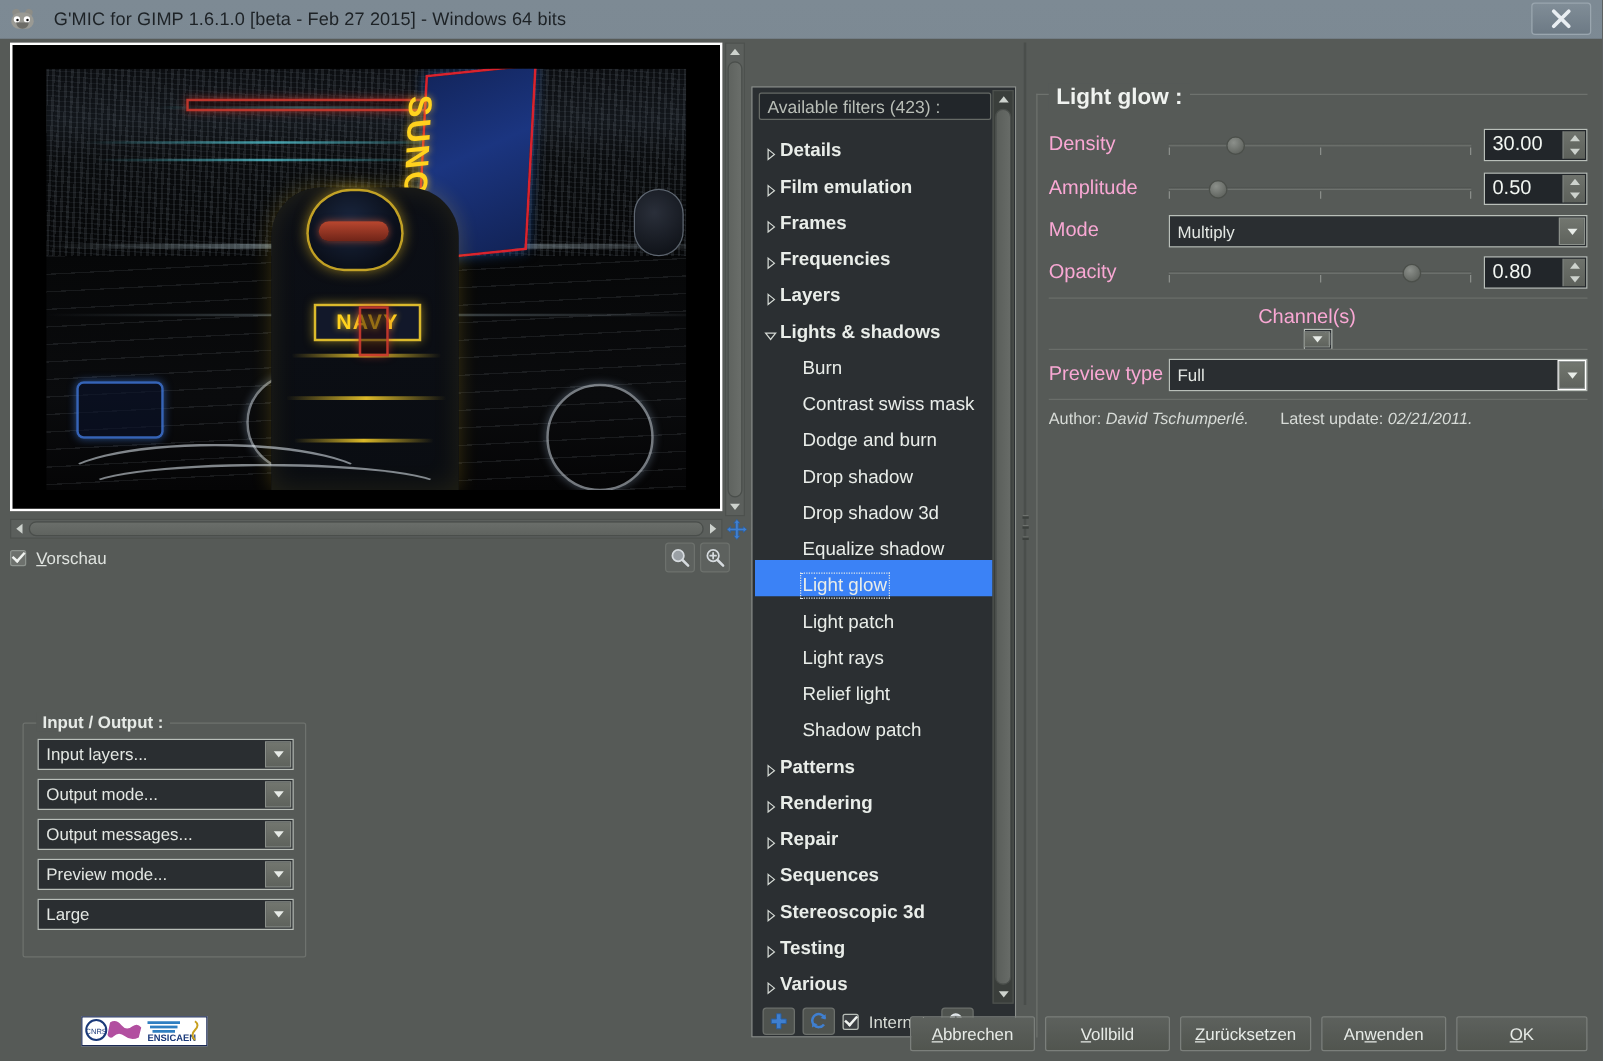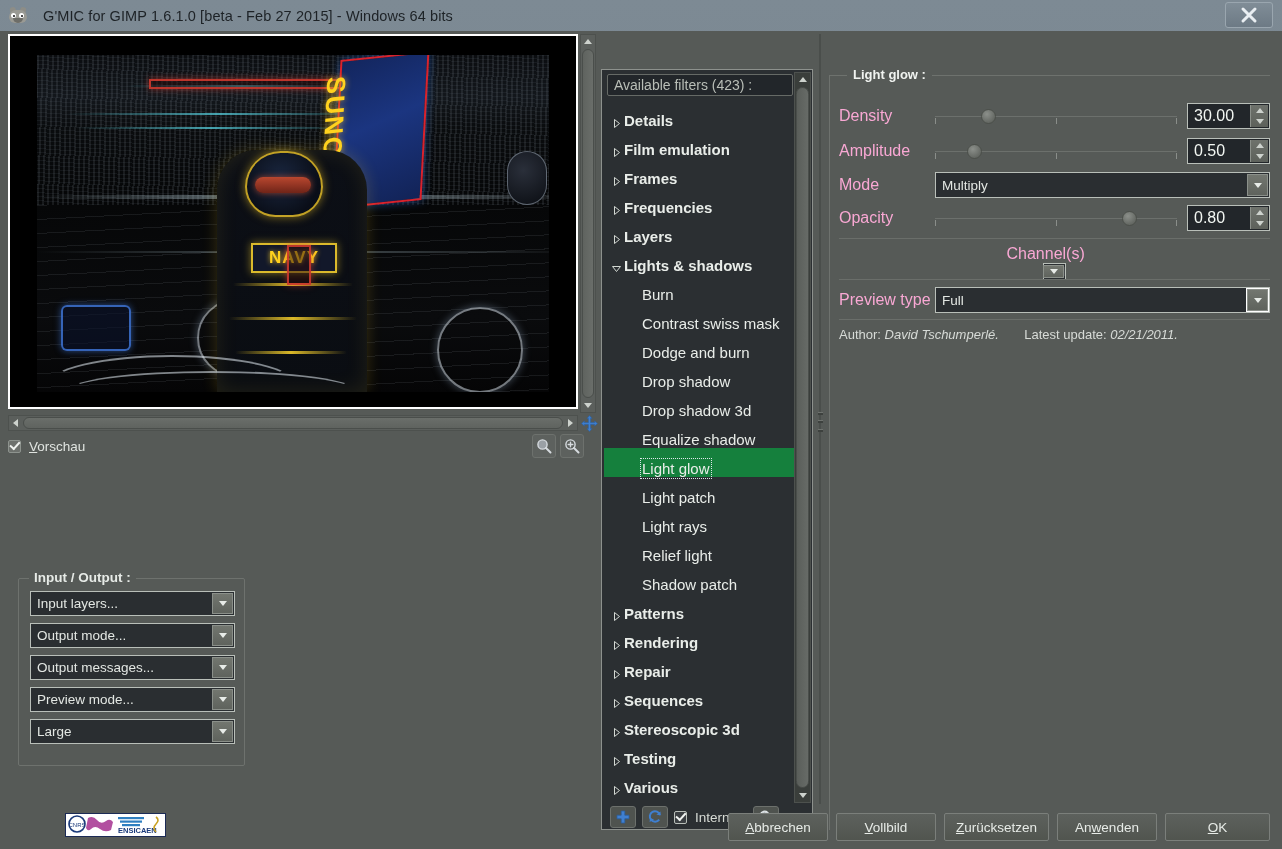--- a/index.html
+++ b/index.html
@@ -323,21 +323,21 @@
   }
   .fitem {
     height: 29px; display: flex; align-items: flex-end; padding-left: 4px;
     color: #e9ede9;
   }
   .fitem .caret { width: 16px; flex: none; display: flex; align-items: center; justify-content: center; }
   .fitem .fname { font-size: 15px; }
   .fitem.cat .fname { font-weight: bold; }
   .fitem.child { padding-left: 38px; }
   .fitem.selected {
-    background: #15803d;
+    background: #3b82f6;
   }
   .fitem.selected .fname {
     outline: 1px dotted #dfe6ea; outline-offset: 1px;
   }
 
   #filter-toolbar {
     position: absolute; left: 2px; top: 735px; width: 206px; height: 24px;
     display: flex; align-items: center; gap: 6px; padding-left: 6px;
   }
   #filter-toolbar .tb-btn {
@@ -352,23 +352,23 @@
     width: 441px; height: 761px;
   }
   #param-group {
     position: absolute; left: 0; top: 6px; width: 441px; height: 755px;
     border: 1px solid #6e726e; border-top: none; border-right: none; border-bottom: none;
   }
   #param-legend-line {
     position: absolute; left: 0; top: 6px; width: 441px; height: 1px; background: #6e726e;
   }
   #param-legend {
-    position: absolute; left: 18px; top: -2px;
+    position: absolute; left: 10px; top: -2px;
     background: #565a57; padding: 0 6px;
-    color: #f0f3f0; font-size: 13px; font-weight: bold;
+    color: #f0f3f0; font-size: 18px; font-weight: bold;
   }
   .prow {
     position: absolute; left: 10px; width: 431px; height: 30px;
     display: flex; align-items: center;
   }
   .prow .plabel { width: 96px; color: #f9a8d4; font-size: 16px; flex: none; }
   .slider { position: relative; flex: 1; height: 22px; margin-right: 10px; }
   .slider .track {
     position: absolute; left: 0; right: 0; top: 10px; height: 2px;
     background: linear-gradient(180deg,#4b4f4c,#777b77);

